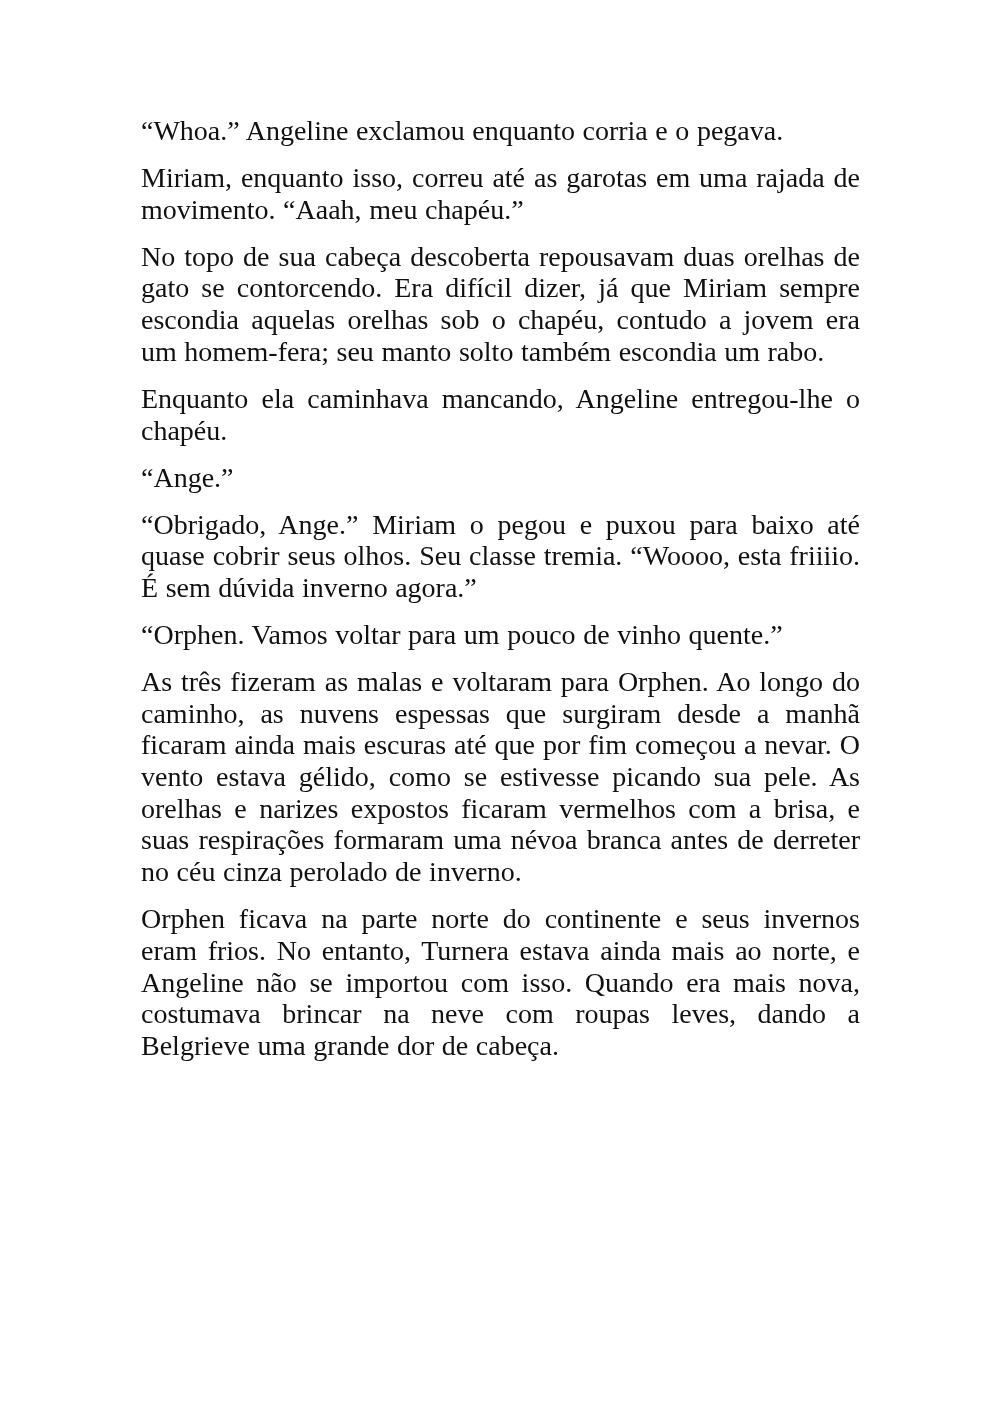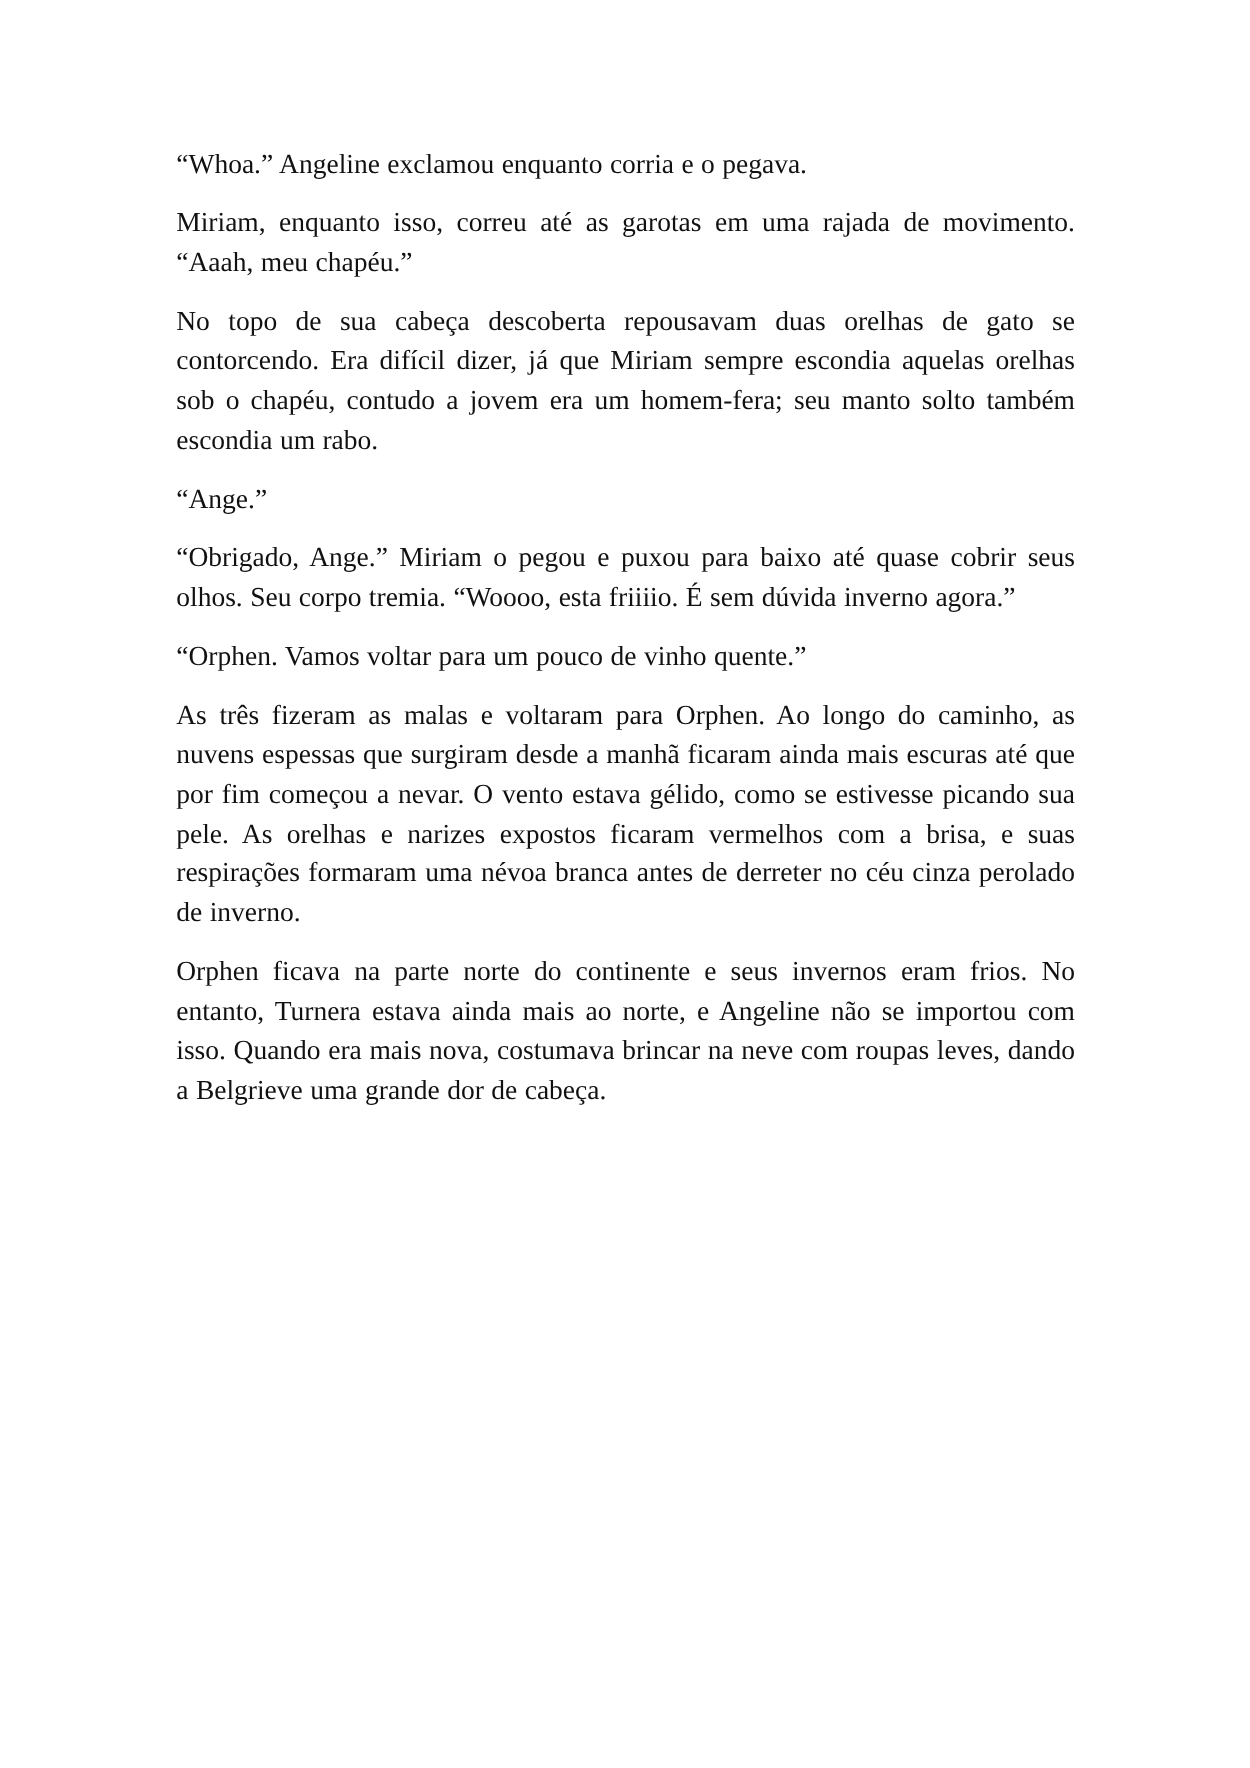--- a/index.html
+++ b/index.html
@@ -15,32 +15,33 @@
   }
   .page {
     box-sizing: border-box;
     width: 1000px;
     height: 1414px;
     background: #ffffff;
     padding: 115px 140px 0 141px;
   }
   .page p {
     margin: 0 0 15.3px 0;
-    font-size: 22px;
+    font-size: 28px;
     line-height: 31.7px;
     text-align: justify;
     color: #111111;
     word-spacing: 0.02em;
   }
 </style>
 </head>
 <body>
 
 <div class="page">
   <p>“Whoa.” Angeline exclamou enquanto corria e o pegava.</p>
   <p>Miriam, enquanto isso, correu até as garotas em uma rajada de movimento. “Aaah, meu chapéu.”</p>
   <p>No topo de sua cabeça descoberta repousavam duas orelhas de gato se contorcendo. Era difícil dizer, já que Miriam sempre escondia aquelas orelhas sob o chapéu, contudo a jovem era um homem-fera; seu manto solto também escondia um rabo.</p>
+  <p>Enquanto ela caminhava mancando, Angeline entregou-lhe o chapéu.</p>
   <p>“Ange.”</p>
-  <p>“Obrigado, Ange.” Miriam o pegou e puxou para baixo até quase cobrir seus olhos. Seu corpo tremia. “Woooo, esta friiiio. É sem dúvida inverno agora.”</p>
+  <p>“Obrigado, Ange.” Miriam o pegou e puxou para baixo até quase cobrir seus olhos. Seu classe tremia. “Woooo, esta friiiio. É sem dúvida inverno agora.”</p>
   <p>“Orphen. Vamos voltar para um pouco de vinho quente.”</p>
   <p>As três fizeram as malas e voltaram para Orphen. Ao longo do caminho, as nuvens espessas que surgiram desde a manhã ficaram ainda mais escuras até que por fim começou a nevar. O vento estava gélido, como se estivesse picando sua pele. As orelhas e narizes expostos ficaram vermelhos com a brisa, e suas respirações formaram uma névoa branca antes de derreter no céu cinza perolado de inverno.</p>
   <p>Orphen ficava na parte norte do continente e seus invernos eram frios. No entanto, Turnera estava ainda mais ao norte, e Angeline não se importou com isso. Quando era mais nova, costumava brincar na neve com roupas leves, dando a Belgrieve uma grande dor de cabeça.</p>
 </div>
 
 </body></html>

